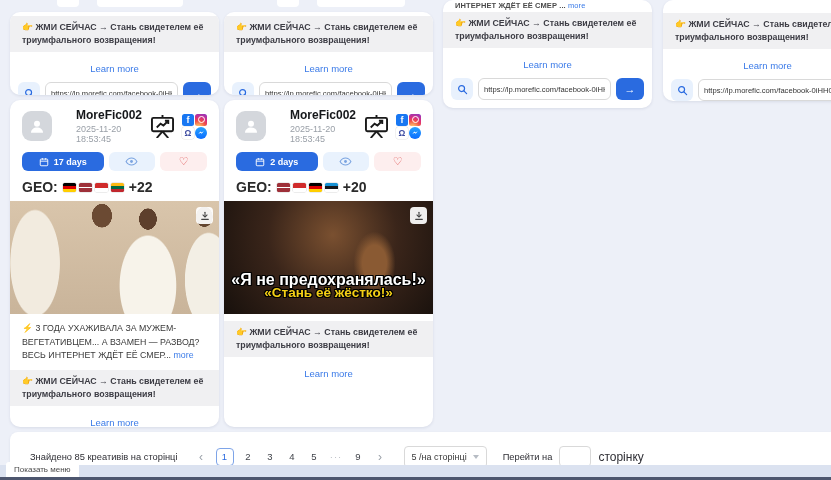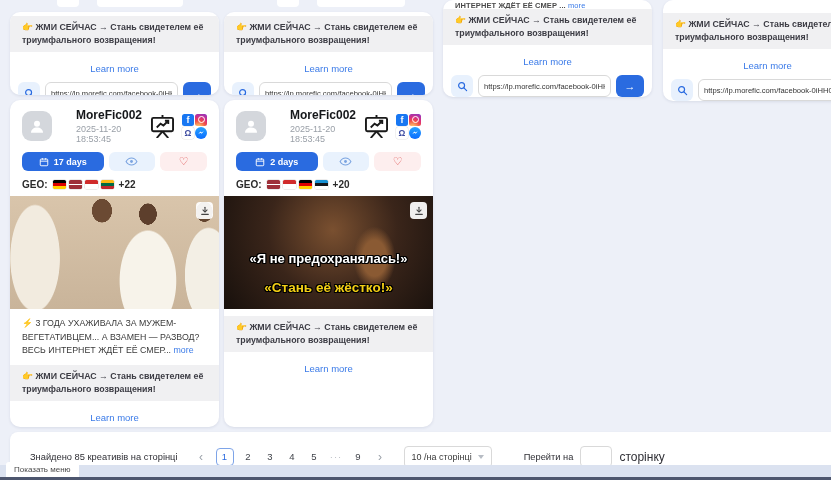--- a/index.html
+++ b/index.html
@@ -5,21 +5,21 @@
   html,body{margin:0;padding:0}
   body{width:831px;height:480px;overflow:hidden;background:#edf0f8;
        font-family:"Liberation Sans",sans-serif;position:relative;-webkit-font-smoothing:antialiased}
 
   .card{position:absolute;width:209px;background:#fff;border-radius:10px;
         box-shadow:0 1px 3px rgba(30,40,90,.10);overflow:hidden;display:flex;flex-direction:column}
 
   
   .top-card{top:12px;height:83px;padding-top:4px;box-sizing:border-box}
   .c1{left:10px}.c2{left:224px}
-  .c3{left:443px;top:0;height:97px;padding-top:0}
+  .c3{left:443px;top:0;height:108px;padding-top:0}
   .c4{left:663px;top:0;height:101px;padding-top:13px}
 
   .cut-line{padding:1px 12px 2px;font-size:7.5px;color:#4a4a4a;font-weight:700;
             white-space:nowrap;overflow:hidden;letter-spacing:.1px}
   .cut-line .more{font-weight:400}
 
   .cta-bar{background:#f0f0f2;padding:5px 12px;font-size:8.8px;font-weight:700;
            color:#3c3c44;line-height:1.5}
   .learn-row{text-align:center;padding:6px 0 3px}
   .learn{color:#3b7be8;font-size:9.5px;text-decoration:none;cursor:pointer}
@@ -53,21 +53,21 @@
   .pic-msg{background:linear-gradient(180deg,#27a2ff,#0a6cff);border-radius:50%}
 
   .badge-row{display:flex;gap:5px;padding:8px 12px 0}
   .brow-btn{height:19px;border:none;border-radius:6px;display:flex;align-items:center;
             justify-content:center;cursor:pointer}
   .days-btn{flex:2;background:#2a6be0;color:#fff;font-size:9px;font-weight:600;gap:5px}
   .eye-btn{flex:1;background:#e9f2fd}
   .heart-btn{flex:1;background:#fdeeee;color:#e05c5c;font-size:11px;line-height:1}
 
   .geo-row{display:flex;align-items:center;gap:3px;padding:8px 12px 0;
-           font-size:10px;font-weight:700;color:#2b2b2b}
+           font-size:14px;font-weight:700;color:#2b2b2b}
   .flags{display:flex;gap:3px;margin:0 2px}
   .flag{width:13px;height:9px;border-radius:1.5px;display:inline-block;
         box-shadow:0 0 0 .5px rgba(0,0,0,.15)}
   .flag-de{background:linear-gradient(#000 33%,#d00 33% 66%,#ffce00 66%)}
   .flag-lv{background:linear-gradient(#9e3039 40%,#fff 40% 60%,#9e3039 60%)}
   .flag-id{background:linear-gradient(#d02b2b 50%,#fff 50%)}
   .flag-lt{background:linear-gradient(#fdb913 33%,#006a44 33% 66%,#c1272d 66%)}
   .flag-ee{background:linear-gradient(#1791d4 33%,#14171c 33% 66%,#fff 66%)}
 
   .creative-img{position:relative;margin-top:6px;height:113px;width:100%;flex:none}
@@ -81,42 +81,42 @@
         linear-gradient(180deg,#d9c5ab,#c9b49a)}
   .img2{background:
         radial-gradient(ellipse 30px 45px at 72% 55%, #8a5a33 40%, transparent 70%),
         radial-gradient(circle at 52% 30%, #7a5030 0%, #3a251a 48%, #17100c 100%)}
   .dl-mini{position:absolute;top:6px;right:6px;width:17px;height:17px;border:none;
            background:rgba(255,255,255,.93);border-radius:4px;display:flex;align-items:center;
            justify-content:center;cursor:pointer;padding:0}
   .overlay{position:absolute;left:0;right:0;text-align:center;font-weight:700;
            text-shadow:-1px 0 #000,1px 0 #000,0 -1px #000,0 1px #000,
                         -1px -1px #000,1px 1px #000,1px -1px #000,-1px 1px #000}
-  .ov1{bottom:43px;color:#fff;font-size:13px}
+  .ov1{bottom:25px;color:#fff;font-size:16px}
   .ov2{bottom:14px;color:#f3cf15;font-size:13.5px}
 
   .ad-text{padding:8px 12px 0;font-size:8.8px;line-height:1.55;color:#3a3a3a;font-weight:500}
   .more{color:#3b7be8;text-decoration:none;cursor:pointer;font-weight:400}
   .mid-cta{margin-top:7px}
 
   
   .pagebar{position:absolute;left:10px;top:432px;right:0;height:33px;background:#fff;
            border-radius:8px 0 0 8px;display:flex;align-items:center;padding:8px 10px 0 20px;gap:7px;
            box-shadow:0 1px 3px rgba(30,40,90,.08)}
   .found{font-size:9.3px;color:#2f2f35;margin-right:9px}
   .pg{min-width:15px;text-align:center;font-size:9.5px;color:#40434a;cursor:pointer;user-select:none}
   .pg-arrow{color:#9aa0a8;font-size:12px}
   .pg.active{border:1px solid #7ea4e8;border-radius:4px;color:#2a6be0;min-width:16px;
              height:16px;line-height:16px}
   .dots{color:#b9bdc4;letter-spacing:1px}
   .psize{display:flex;align-items:center;gap:6px;border:1px solid #d9d9d9;border-radius:4px;
          height:20px;padding:0 7px;font-size:9px;color:#3a3a3a;margin-left:9px;cursor:pointer;background:#fff}
   .tri{width:0;height:0;border-left:3px solid transparent;border-right:3px solid transparent;
        border-top:4px solid #b7bcc4}
-  .goto-label{font-size:9.3px;color:#2f2f35;margin-left:25px}
+  .goto-label{font-size:9.3px;color:#2f2f35;margin-left:9px}
   .goto-suffix{font-size:12px;color:#2f2f35}
   .goto-input{width:26px;height:17px;border:1px solid #d9d9d9;border-radius:4px;outline:none}
 
   
   .bottom-strip{position:absolute;left:0;right:0;top:465px;height:12px;background:#dbe2f0}
   .bottom-dark{position:absolute;left:0;right:0;top:477px;height:3px;background:#4d566e}
   .menu-tab{position:absolute;left:6px;top:462px;height:15px;background:#fff;
             border-radius:3px 3px 0 0;padding:0 8px;font-size:8px;color:#4a4a4a;
             display:flex;align-items:center;cursor:pointer;z-index:5}
 
@@ -362,21 +362,21 @@
   <span class="pg pg-arrow">‹</span>
   <span class="pg active">1</span>
   <span class="pg">2</span>
   <span class="pg">3</span>
   <span class="pg">4</span>
   <span class="pg">5</span>
   <span class="pg dots">···</span>
   <span class="pg">9</span>
   <span class="pg pg-arrow">›</span>
   <span class="psize">
-      <span>10 /на сторінці</span>
+      <span>5 /на сторінці</span>
       <i class="tri"></i>
     </span>
   <span class="goto-label">Перейти на</span>
   <input class="goto-input" style="">
   <span class="goto-suffix">сторінку</span>
 </div>
 
 <div class="bottom-strip"></div>
 <div class="bottom-dark"></div>
 <div class="menu-tab">Показать меню</div>

